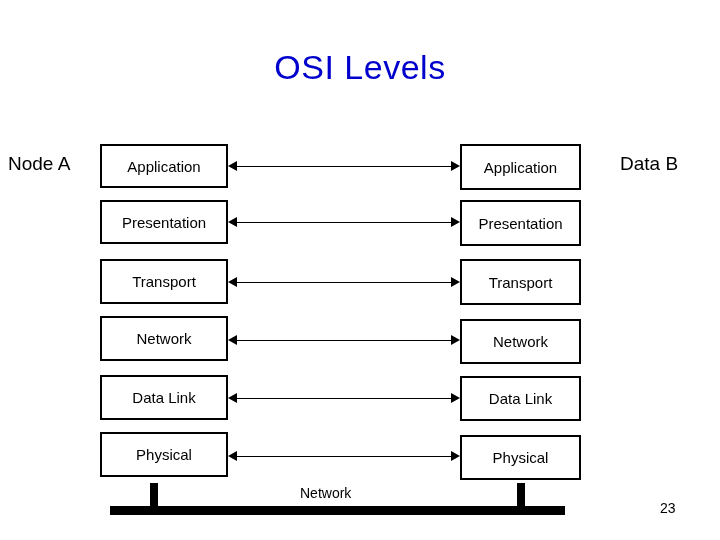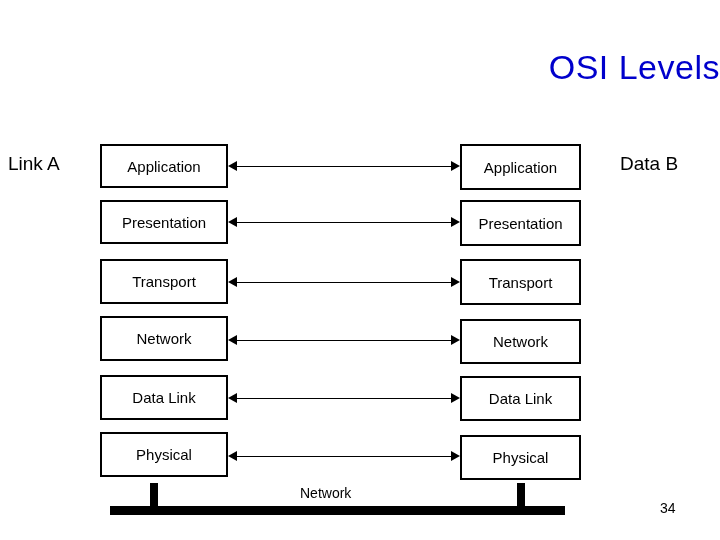--- a/index.html
+++ b/index.html
@@ -16,21 +16,21 @@
   }
   .slide {
     position: absolute;
     inset: 0;
   }
   .title {
     position: absolute;
     left: 0;
     top: 48px;
     width: 720px;
-    text-align: right;
+    text-align: center;
     font-size: 34px;
     color: #0000cc;
     font-family: "Liberation Sans", sans-serif;
     letter-spacing: 0.5px;
   }
   .node-label {
     position: absolute;
     font-size: 19px;
     color: #000000;
     white-space: nowrap;
@@ -100,21 +100,21 @@
     color: #000000;
   }
 </style>
 </head>
 <body>
 
 <div class="slide">
 
   <div class="title">OSI Levels</div>
 
-  <div class="node-label" id="node-a-label">Link A</div>
+  <div class="node-label" id="node-a-label">Node A</div>
   <div class="node-label" id="node-b-label">Data B</div>
 
   <div class="layer-box left-col" style="top:144px; height:44px;">
     <span>Application</span>
   </div>
   <div class="layer-box right-col" style="top:144px; height:46px;">
     <span>Application</span>
   </div>
   <div class="connector" style="left:237px; top:166px; width:214px;"></div>
   <div class="arrow-left" style="left:228px; top:161px;"></div>
@@ -168,15 +168,15 @@
   </div>
   <div class="connector" style="left:237px; top:456px; width:214px;"></div>
   <div class="arrow-left" style="left:228px; top:451px;"></div>
   <div class="arrow-right" style="left:451px; top:451px;"></div>
 
   <div class="bus-stub" id="bus-stub-left"></div>
   <div class="bus-stub" id="bus-stub-right"></div>
   <div class="bus-bar"></div>
   <div class="network-label">Network</div>
 
-  <div class="page-number">34</div>
+  <div class="page-number">23</div>
 
 </div>
 
 </body></html>

